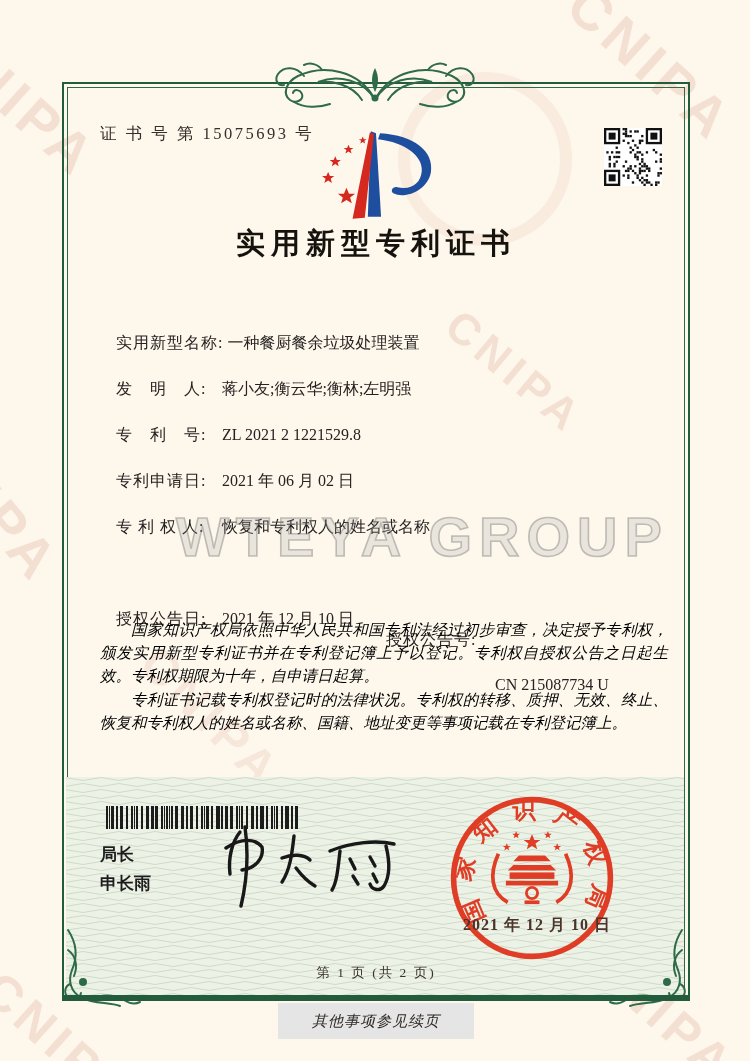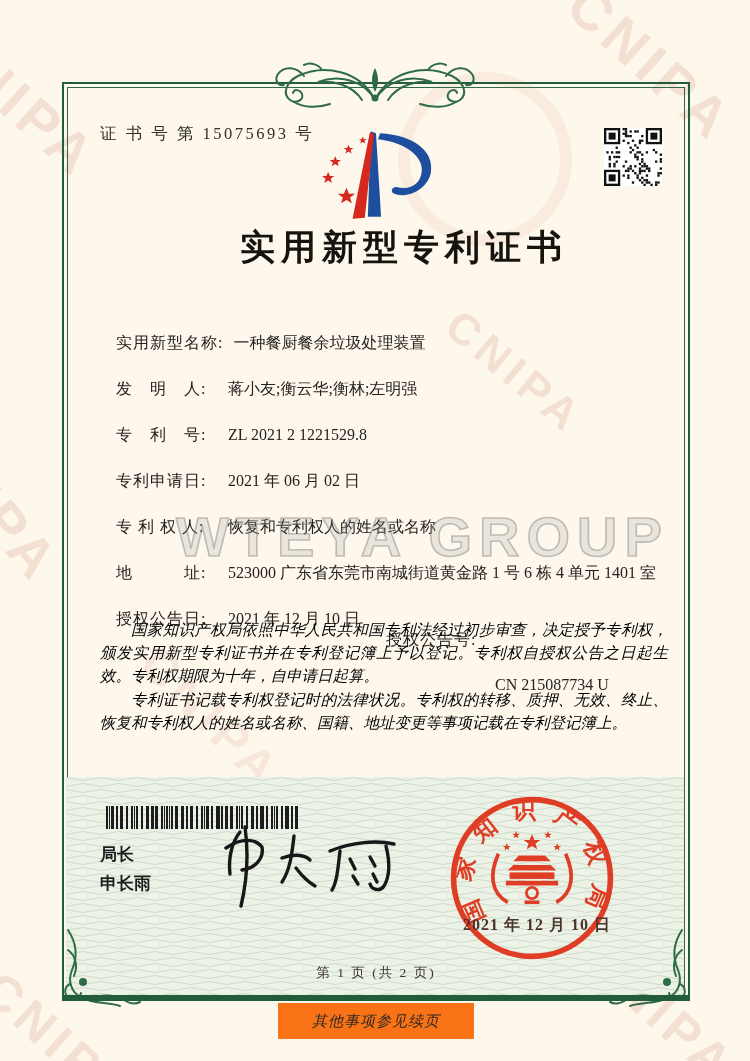--- a/index.html
+++ b/index.html
@@ -14,49 +14,49 @@
   .wm-ring{position:absolute;left:398px;top:72px;width:150px;height:150px;border-radius:50%;
       border:12px solid rgba(233,188,168,0.20);z-index:0;}
   
   .frame{position:absolute;left:62px;top:82px;width:624px;height:915px;border:2px solid #235c3c;z-index:1;}
   .frame-inner{position:absolute;left:3px;top:3px;right:3px;bottom:3px;border:1px solid #2c6a46;}
   .bottom-line{position:absolute;left:62px;top:995px;width:628px;height:6px;background:#235c3c;z-index:4;}
   
   .band{position:absolute;left:66px;top:777px;width:618px;height:219px;background:#edf2e6;z-index:2;overflow:hidden;}
   
   .certno{position:absolute;left:100px;top:123px;font-size:16.5px;letter-spacing:2.5px;color:#33302a;z-index:3;}
-  .title{position:absolute;left:62px;top:224px;width:628px;text-align:center;font-size:35px;font-weight:bold;
-         letter-spacing:6px;color:#16120e;z-index:3;padding-left:28px;}
+  .title{position:absolute;left:62px;top:224px;width:628px;text-align:center;font-size:29px;font-weight:bold;
+         letter-spacing:6px;color:#16120e;z-index:3;}
   .logo{position:absolute;left:320px;top:131px;width:114px;height:92px;z-index:3;}
   .qr{position:absolute;left:604px;top:128px;width:58px;height:58px;z-index:3;}
   
   .field-row{position:absolute;left:100px;height:22px;font-size:16px;z-index:3;white-space:pre;color:#262220;}
   .flabel{display:inline-block;min-width:102px;letter-spacing:1px;font-family:Liberation Serif, serif;}
-  .fvalue{margin-left:10px;}
+  .fvalue{margin-left:4px;}
   .flabel2{position:absolute;left:286px;letter-spacing:1px;}
   .fvalue2{position:absolute;left:395px;margin-top:28px;}
   
   .body-text{position:absolute;left:100px;top:618px;width:568px;font-size:15.5px;line-height:23.2px;
              font-style:italic;text-align:justify;color:#000000;z-index:3;}
   .body-text p{margin:0;text-indent:2em;}
   
   .barcode{position:absolute;left:106px;top:806px;width:192px;height:23px;z-index:3;
       background-image:
         repeating-linear-gradient(90deg,#1c1c1c 0 2px,transparent 2px 5px),
         repeating-linear-gradient(90deg,#1c1c1c 0 1px,transparent 1px 7px),
         repeating-linear-gradient(90deg,transparent 0 3px,#1c1c1c 3px 4px,transparent 4px 11px);}
   .official{position:absolute;left:100px;font-family:"Liberation Sans","DejaVu Sans",sans-serif;
             font-weight:bold;font-size:17px;color:#1d1d1d;z-index:3;}
   .signature{position:absolute;left:212px;top:824px;z-index:3;}
   .seal{position:absolute;left:448px;top:794px;width:168px;height:168px;z-index:3;}
   .seal-date{position:absolute;left:462px;top:915px;width:150px;text-align:center;font-size:16px;
              font-weight:bold;letter-spacing:1px;color:#4b342b;z-index:4;}
   .pageinfo{position:absolute;left:62px;top:964px;width:628px;text-align:center;font-size:13.5px;
             letter-spacing:2px;color:#3a342c;z-index:3;}
-  .note-strip{position:absolute;left:278px;top:1003px;width:196px;height:36px;background:#f97316;z-index:3;
+  .note-strip{position:absolute;left:278px;top:1003px;width:196px;height:36px;background:#e5e5e5;z-index:3;
               display:flex;align-items:center;justify-content:center;}
   .note-text{font-size:15px;font-style:italic;letter-spacing:1px;color:#2e2a24;}
   .ornament-top{position:absolute;left:260px;top:56px;z-index:2;}
   .corner{position:absolute;z-index:3;}
 </style>
 </head>
 <body>
 
 <div class="page">
 
@@ -292,23 +292,20 @@
   </div>
   <div class="field-row" style="top:407px;">
     <span class="flabel">专　利　号:</span><span class="fvalue">ZL 2021 2 1221529.8</span>
   </div>
   <div class="field-row" style="top:453px;">
     <span class="flabel">专利申请日:</span><span class="fvalue">2021 年 06 月 02 日</span>
   </div>
   <div class="field-row" style="top:499px;">
     <span class="flabel">专 利 权 人:</span><span class="fvalue">恢复和专利权人的姓名或名称</span>
   </div>
-  <div class="field-row" style="top:545px;">
-    <span class="flabel">地　　　址:</span><span class="fvalue">523000 广东省东莞市南城街道黄金路 1 号 6 栋 4 单元 1401 室</span>
-  </div>
   <div class="field-row" style="top:591px;width:568px;">
     <span class="flabel">授权公告日:</span><span class="fvalue">2021 年 12 月 10 日</span>
     <span class="flabel2">授权公告号:</span>
     <span class="fvalue2">CN 215087734 U</span>
   </div>
 
   <div class="body-text">
     <p>国家知识产权局依照中华人民共和国专利法经过初步审查，决定授予专利权，颁发实用新型专利证书并在专利登记簿上予以登记。专利权自授权公告之日起生效。专利权期限为十年，自申请日起算。</p>
     <p>专利证书记载专利权登记时的法律状况。专利权的转移、质押、无效、终止、恢复和专利权人的姓名或名称、国籍、地址变更等事项记载在专利登记簿上。</p>
   </div>

